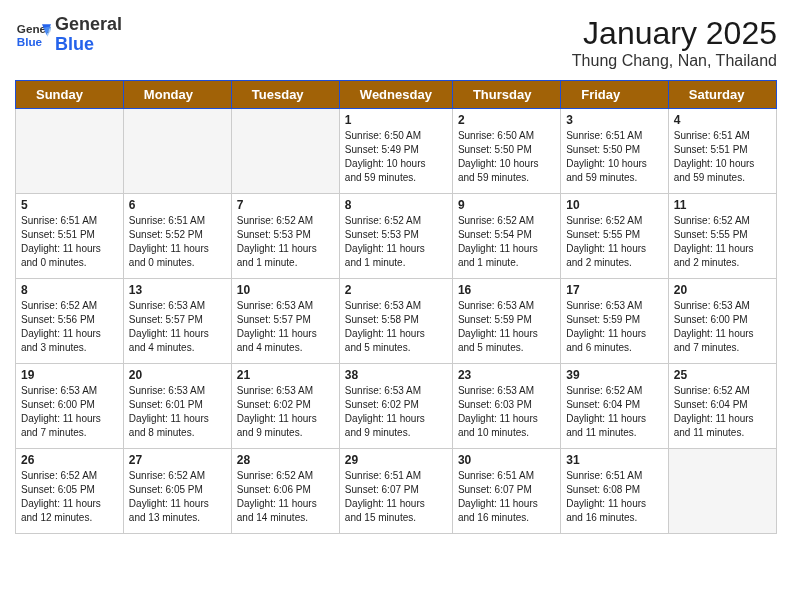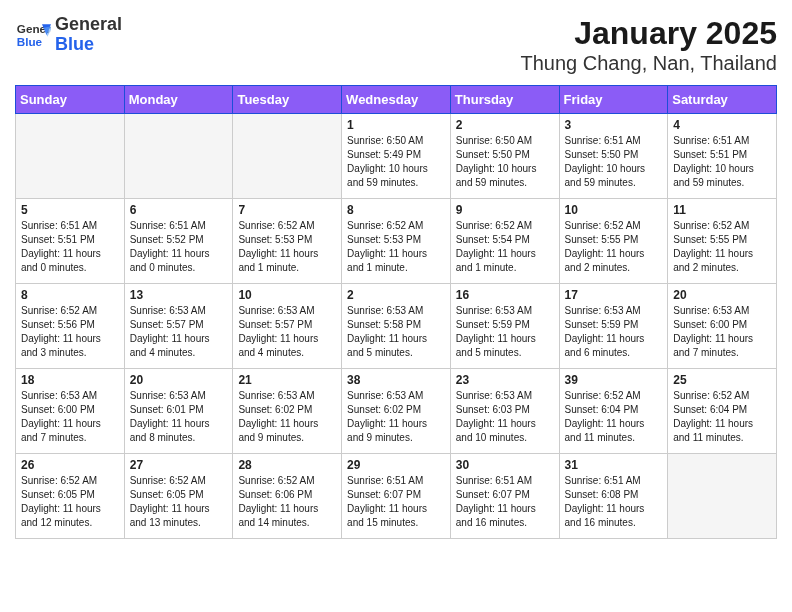--- a/index.html
+++ b/index.html
@@ -30,36 +30,36 @@
     .logo-blue { color: #2563eb; }
     .logo-icon {
       width: 36px;
       height: 36px;
     }
     .title-block {
       text-align: right;
     }
     .month-title {
       font-size: 32px;
-      font-weight: bold;
+      font-weight: normal;
       color: #1a1a1a;
     }
     .location-title {
-      font-size: 20px;
+      font-size: 16px;
       color: #333;
     }
     .calendar {
       width: 100%;
       border-collapse: collapse;
       border: 1px solid #ccc;
     }
     .calendar th {
-      background: #8b5cf6;
+      background: #a16207;
       color: #fff;
-      padding: 6px 4px;
+      padding: 6px 20px;
       font-size: 13px;
       font-weight: bold;
       text-align: left;
       border: 1px solid #1d4ed8;
     }
     .calendar td {
       vertical-align: top;
       border: 1px solid #ccc;
       padding: 4px 5px;
       width: calc(100% / 7);
@@ -251,21 +251,21 @@
         <td>
           <div class="day-num">20</div>
           <div class="day-info" style="white-space: pre-line;">Sunrise: 6:53 AM
 Sunset: 6:00 PM
 Daylight: 11 hours
 and 7 minutes.</div>
         </td>
       </tr>
       <tr class="week-row">
         <td>
-          <div class="day-num">18</div>
+          <div class="day-num">19</div>
           <div class="day-info" style="white-space: pre-line;">Sunrise: 6:53 AM
 Sunset: 6:00 PM
 Daylight: 11 hours
 and 7 minutes.</div>
         </td>
         <td>
           <div class="day-num">20</div>
           <div class="day-info" style="white-space: pre-line;">Sunrise: 6:53 AM
 Sunset: 6:01 PM
 Daylight: 11 hours

